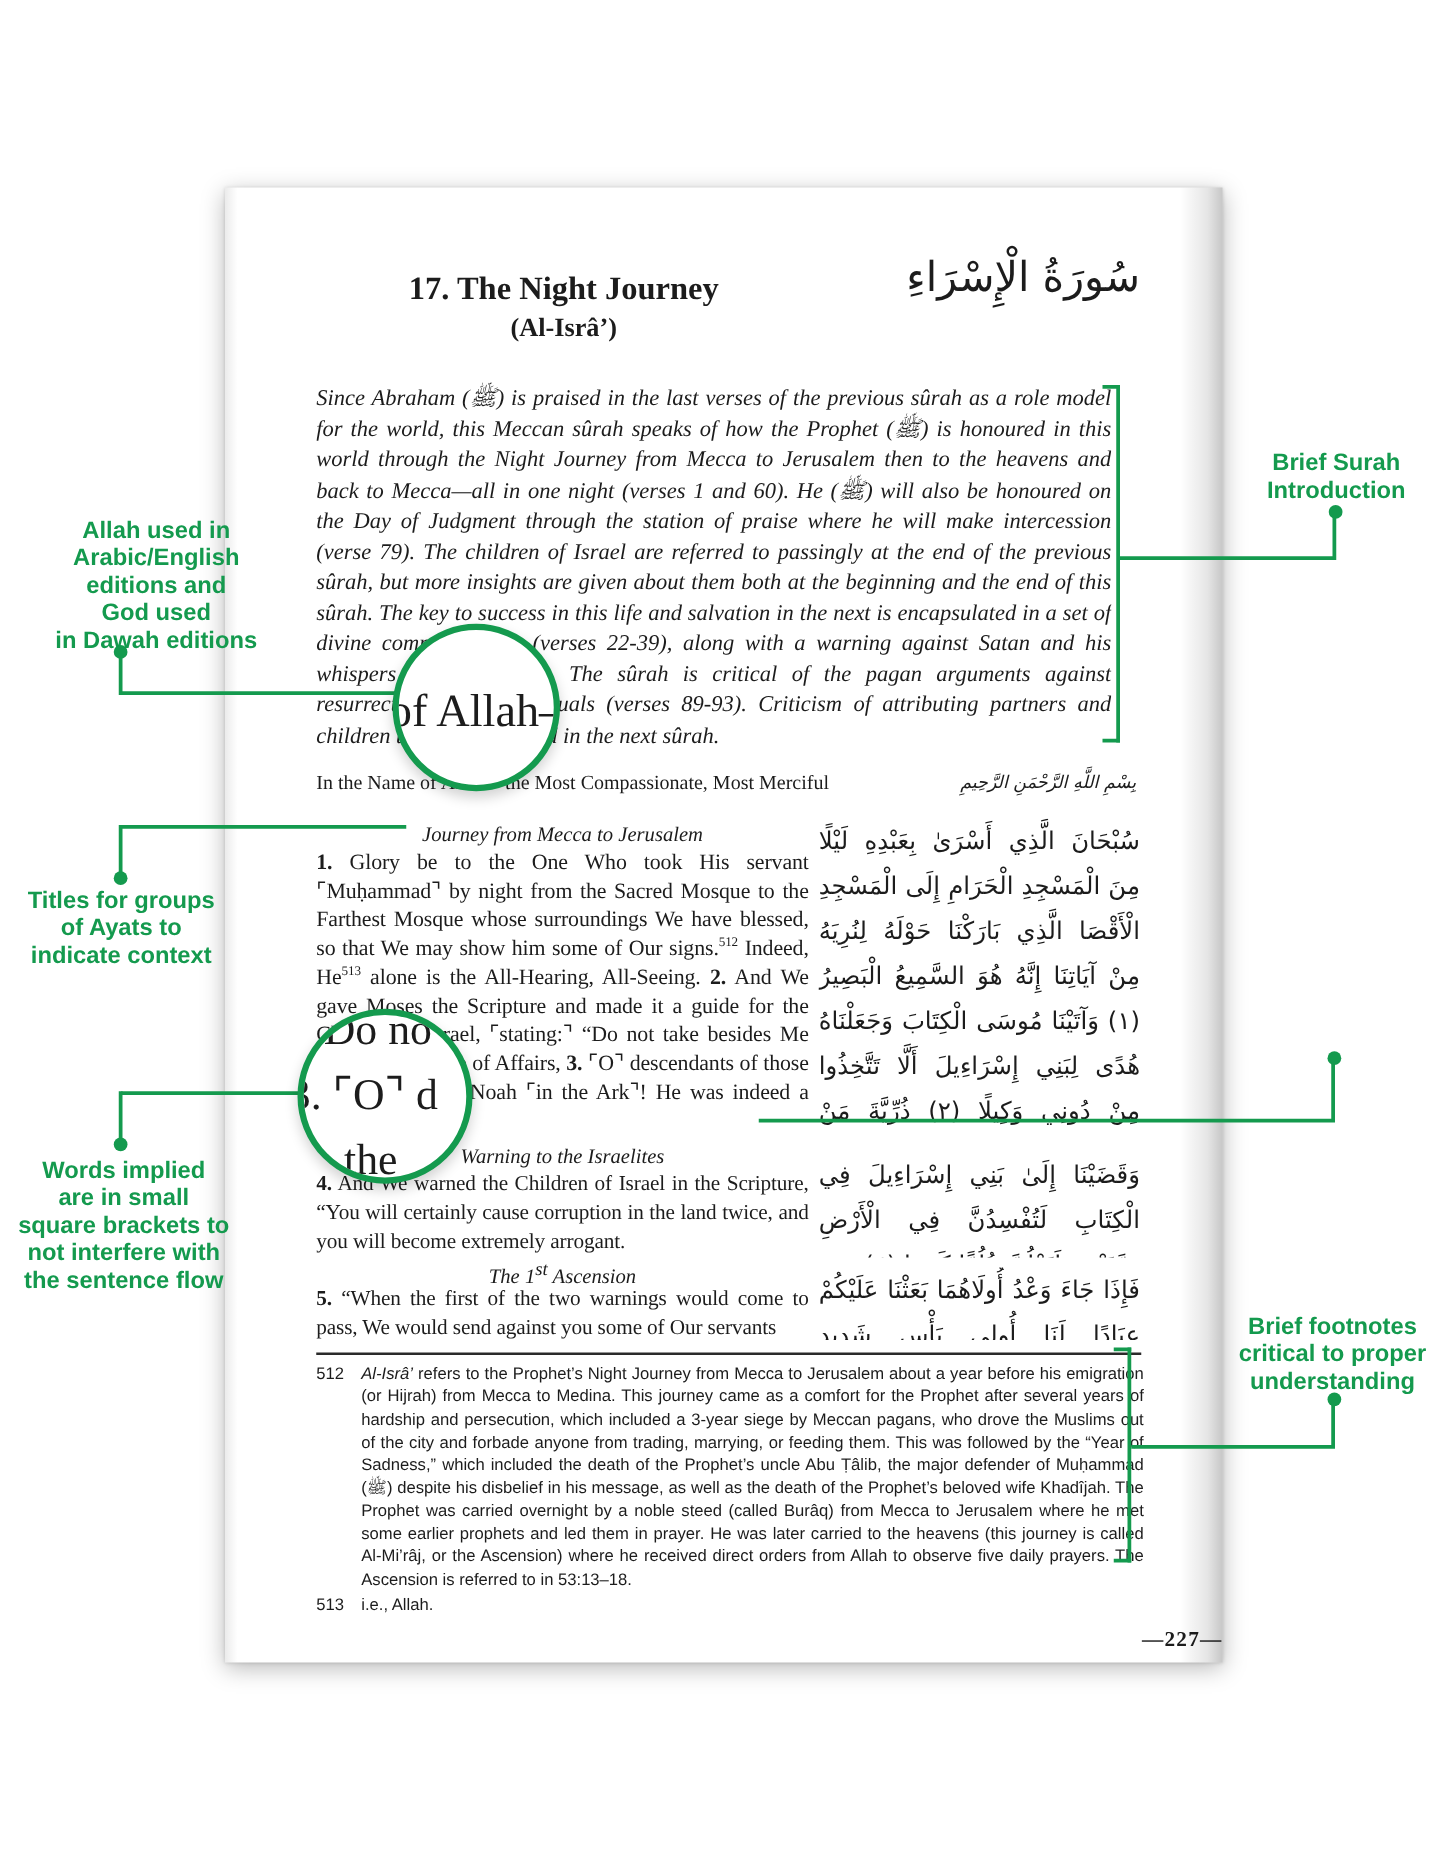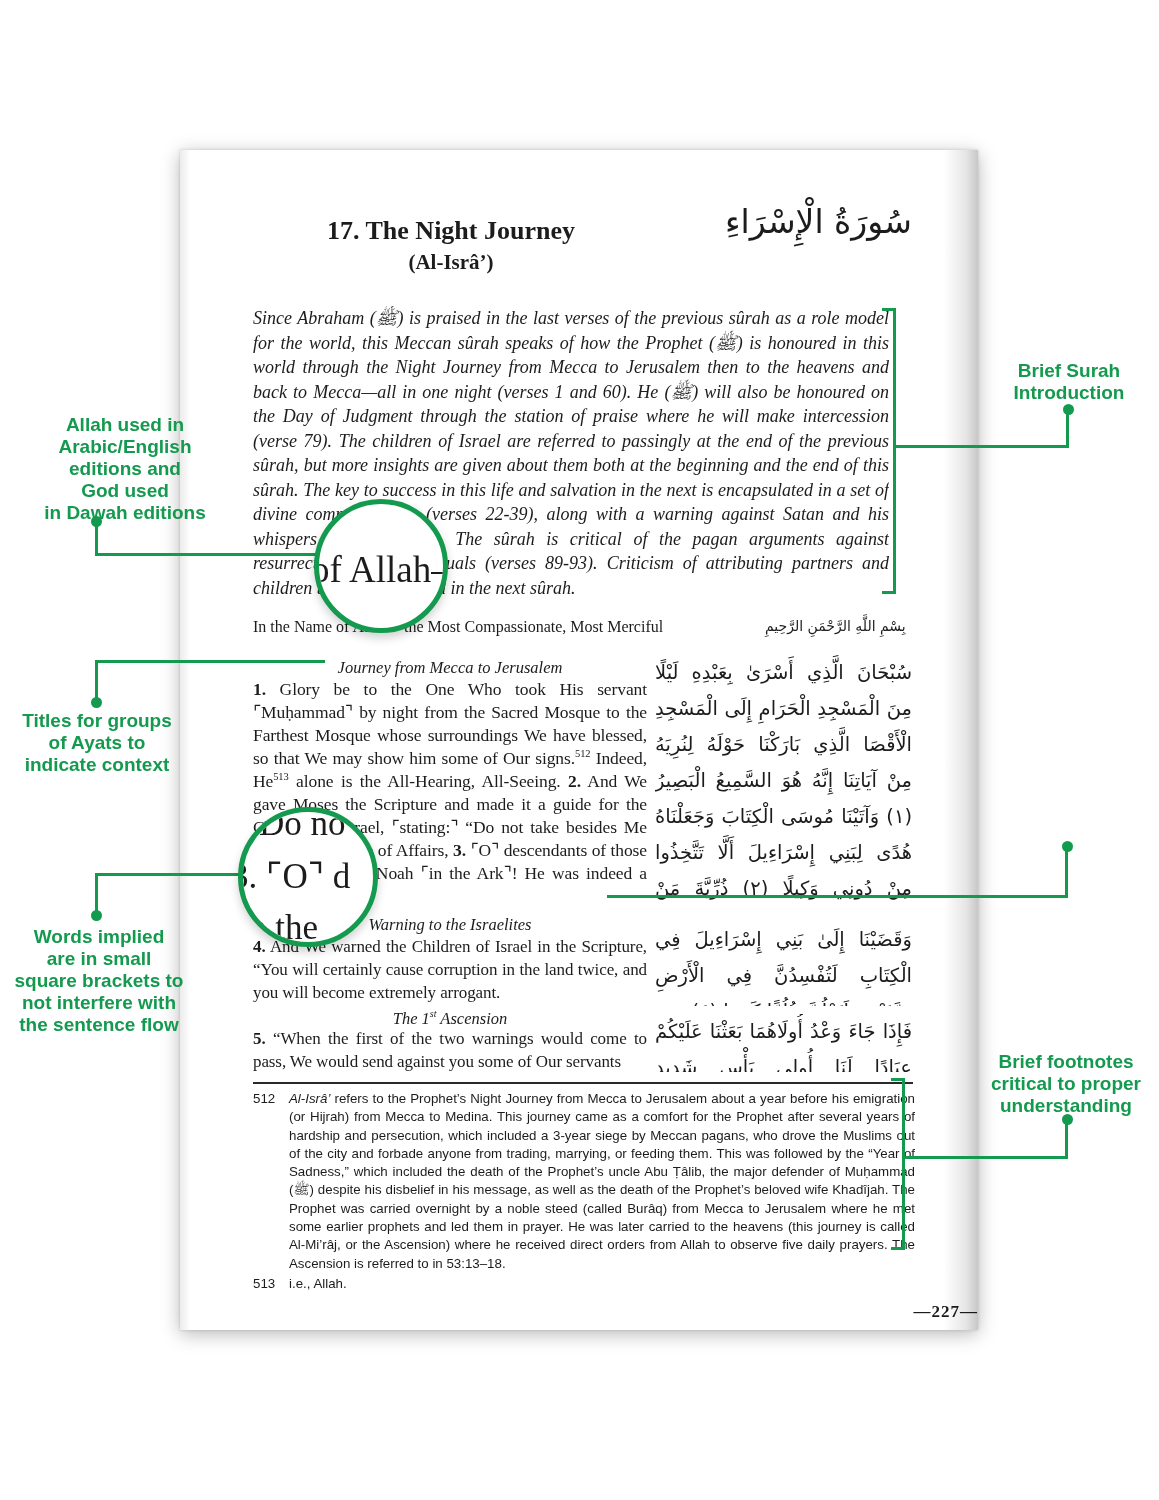--- a/index.html
+++ b/index.html
@@ -27,25 +27,25 @@
   .title-en  { position:absolute; left:75px; top:66px; width:392px; text-align:center;
                font-size:26px; font-weight:bold; }
   .subtitle-en { position:absolute; left:75px; top:100px; width:392px; text-align:center;
                font-size:21px; font-weight:bold; }
   .title-ar  { position:absolute; left:470px; top:52px; width:262px; text-align:right;
                font-size:33px; font-family:"DejaVu Sans",sans-serif; direction:rtl; }
   .intro     { position:absolute; left:73px; top:156px; width:636px; max-height:302px; overflow:hidden;
                font-style:italic; font-size:18px; line-height:24.5px; text-align:justify; }
   .bismillah-en { position:absolute; left:73px; top:468px; width:460px; white-space:nowrap;
                font-size:16px; }
-  .bismillah-ar { position:absolute; left:585px; top:468px; width:147px; text-align:left;
-               font-size:14px; font-family:"DejaVu Sans",sans-serif; direction:rtl; }
+  .bismillah-ar { position:absolute; left:585px; top:468px; width:147px; text-align:center;
+               font-size:14px; font-family:"DejaVu Sans",sans-serif; direction:rtl;font-style:italic; }
   .sec { position:absolute; left:73px; width:394px; text-align:center;
          font-style:italic; font-size:16.5px; }
-  .sec sup { font-size:10px; }
+  .sec sup { font-size:15px; }
   .sec1 { top:508px; } .sec2 { top:765px; } .sec3 { top:858px; }
   .verse { position:absolute; left:73px; width:394px; margin:0; overflow:hidden;
            font-size:17.5px; line-height:23px; text-align:justify; letter-spacing:-0.1px;
            font-family:"Liberation Serif","DejaVu Serif","DejaVu Sans",serif; }
   .verse sup { font-size:10.5px; line-height:0; }
   .p1 { top:528px; max-height:234px; }
   .p2 { top:785px; max-height:71px; font-size:17px; }
   .p3 { top:877px; max-height:48px; font-size:17px; }
   .ar { position:absolute; left:475px; width:257px; overflow:hidden;
         direction:rtl; text-align:justify; font-family:"DejaVu Sans",sans-serif;

